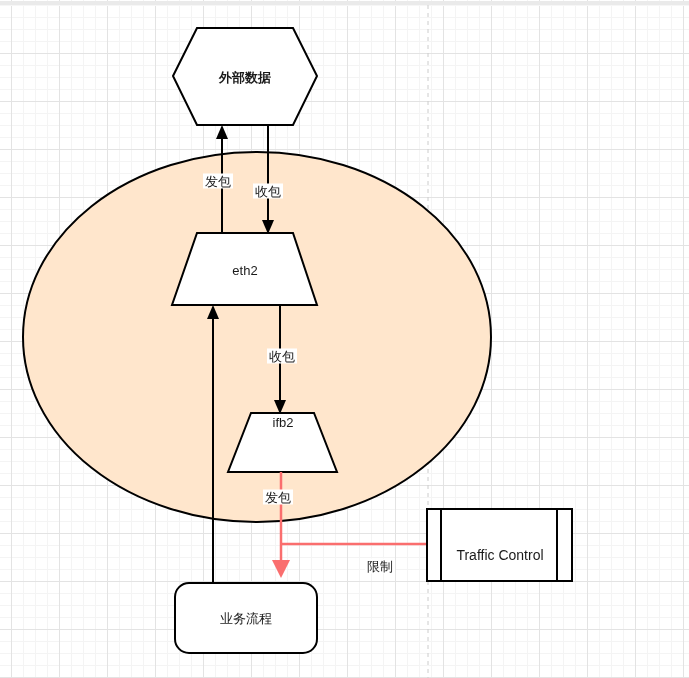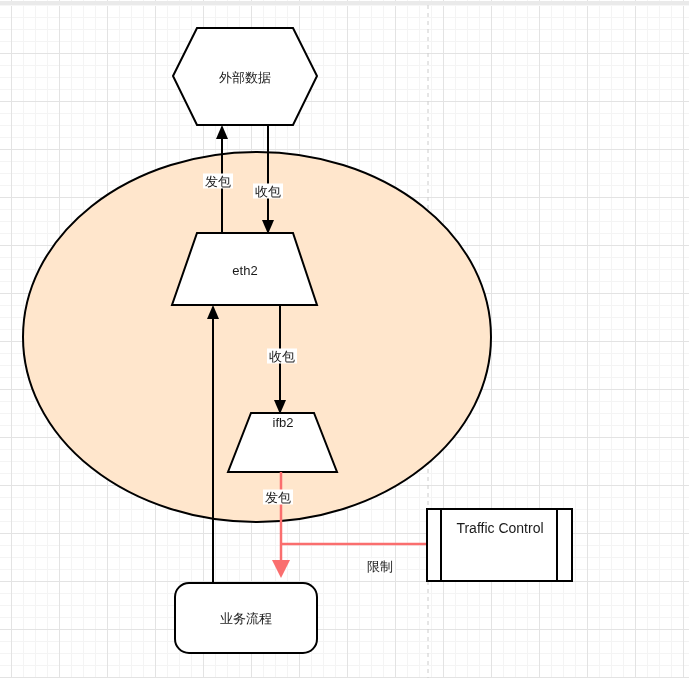--- a/index.html
+++ b/index.html
@@ -71,24 +71,24 @@
 
     <line class="edge" x1="280" y1="305" x2="280" y2="401"></line>
     <path class="arrowhead" d="M280,414 L274,400 L286,400 Z"></path>
 
     <line class="red-edge" x1="281" y1="472" x2="281" y2="561"></line>
     <path class="red-arrowhead" d="M281,578 L272,560 L290,560 Z"></path>
 
     <line class="red-edge" x1="281" y1="544" x2="426" y2="544"></line>
   </svg>
 
-  <div class="lbl" style="left:245px;top:77px;">外部数据</div>
+  <div class="lbl" style="left:245px;top:77px;font-weight:bold;">外部数据</div>
   <div class="lbl" style="left:245px;top:270px;text-align:center;">eth2</div>
   <div class="lbl" style="left:283px;top:422px;">ifb2</div>
   <div class="lbl" style="left:246px;top:618px;">业务流程</div>
-  <div class="lbl tc-lbl" style="left:500px;top:528px;">Traffic Control</div>
+  <div class="lbl tc-lbl" style="left:500px;top:555px;">Traffic Control</div>
 
   <div class="lbl edge-lbl" style="left:218px;top:181px;">发包</div>
   <div class="lbl edge-lbl" style="left:268px;top:191px;">收包</div>
   <div class="lbl edge-lbl" style="left:282px;top:356px;">收包</div>
   <div class="lbl edge-lbl" style="left:278px;top:497px;">发包</div>
   <div class="lbl edge-lbl" style="left:360px;top:566px;margin-left:20px;">限制</div>
 </div>
 
 </body></html>

